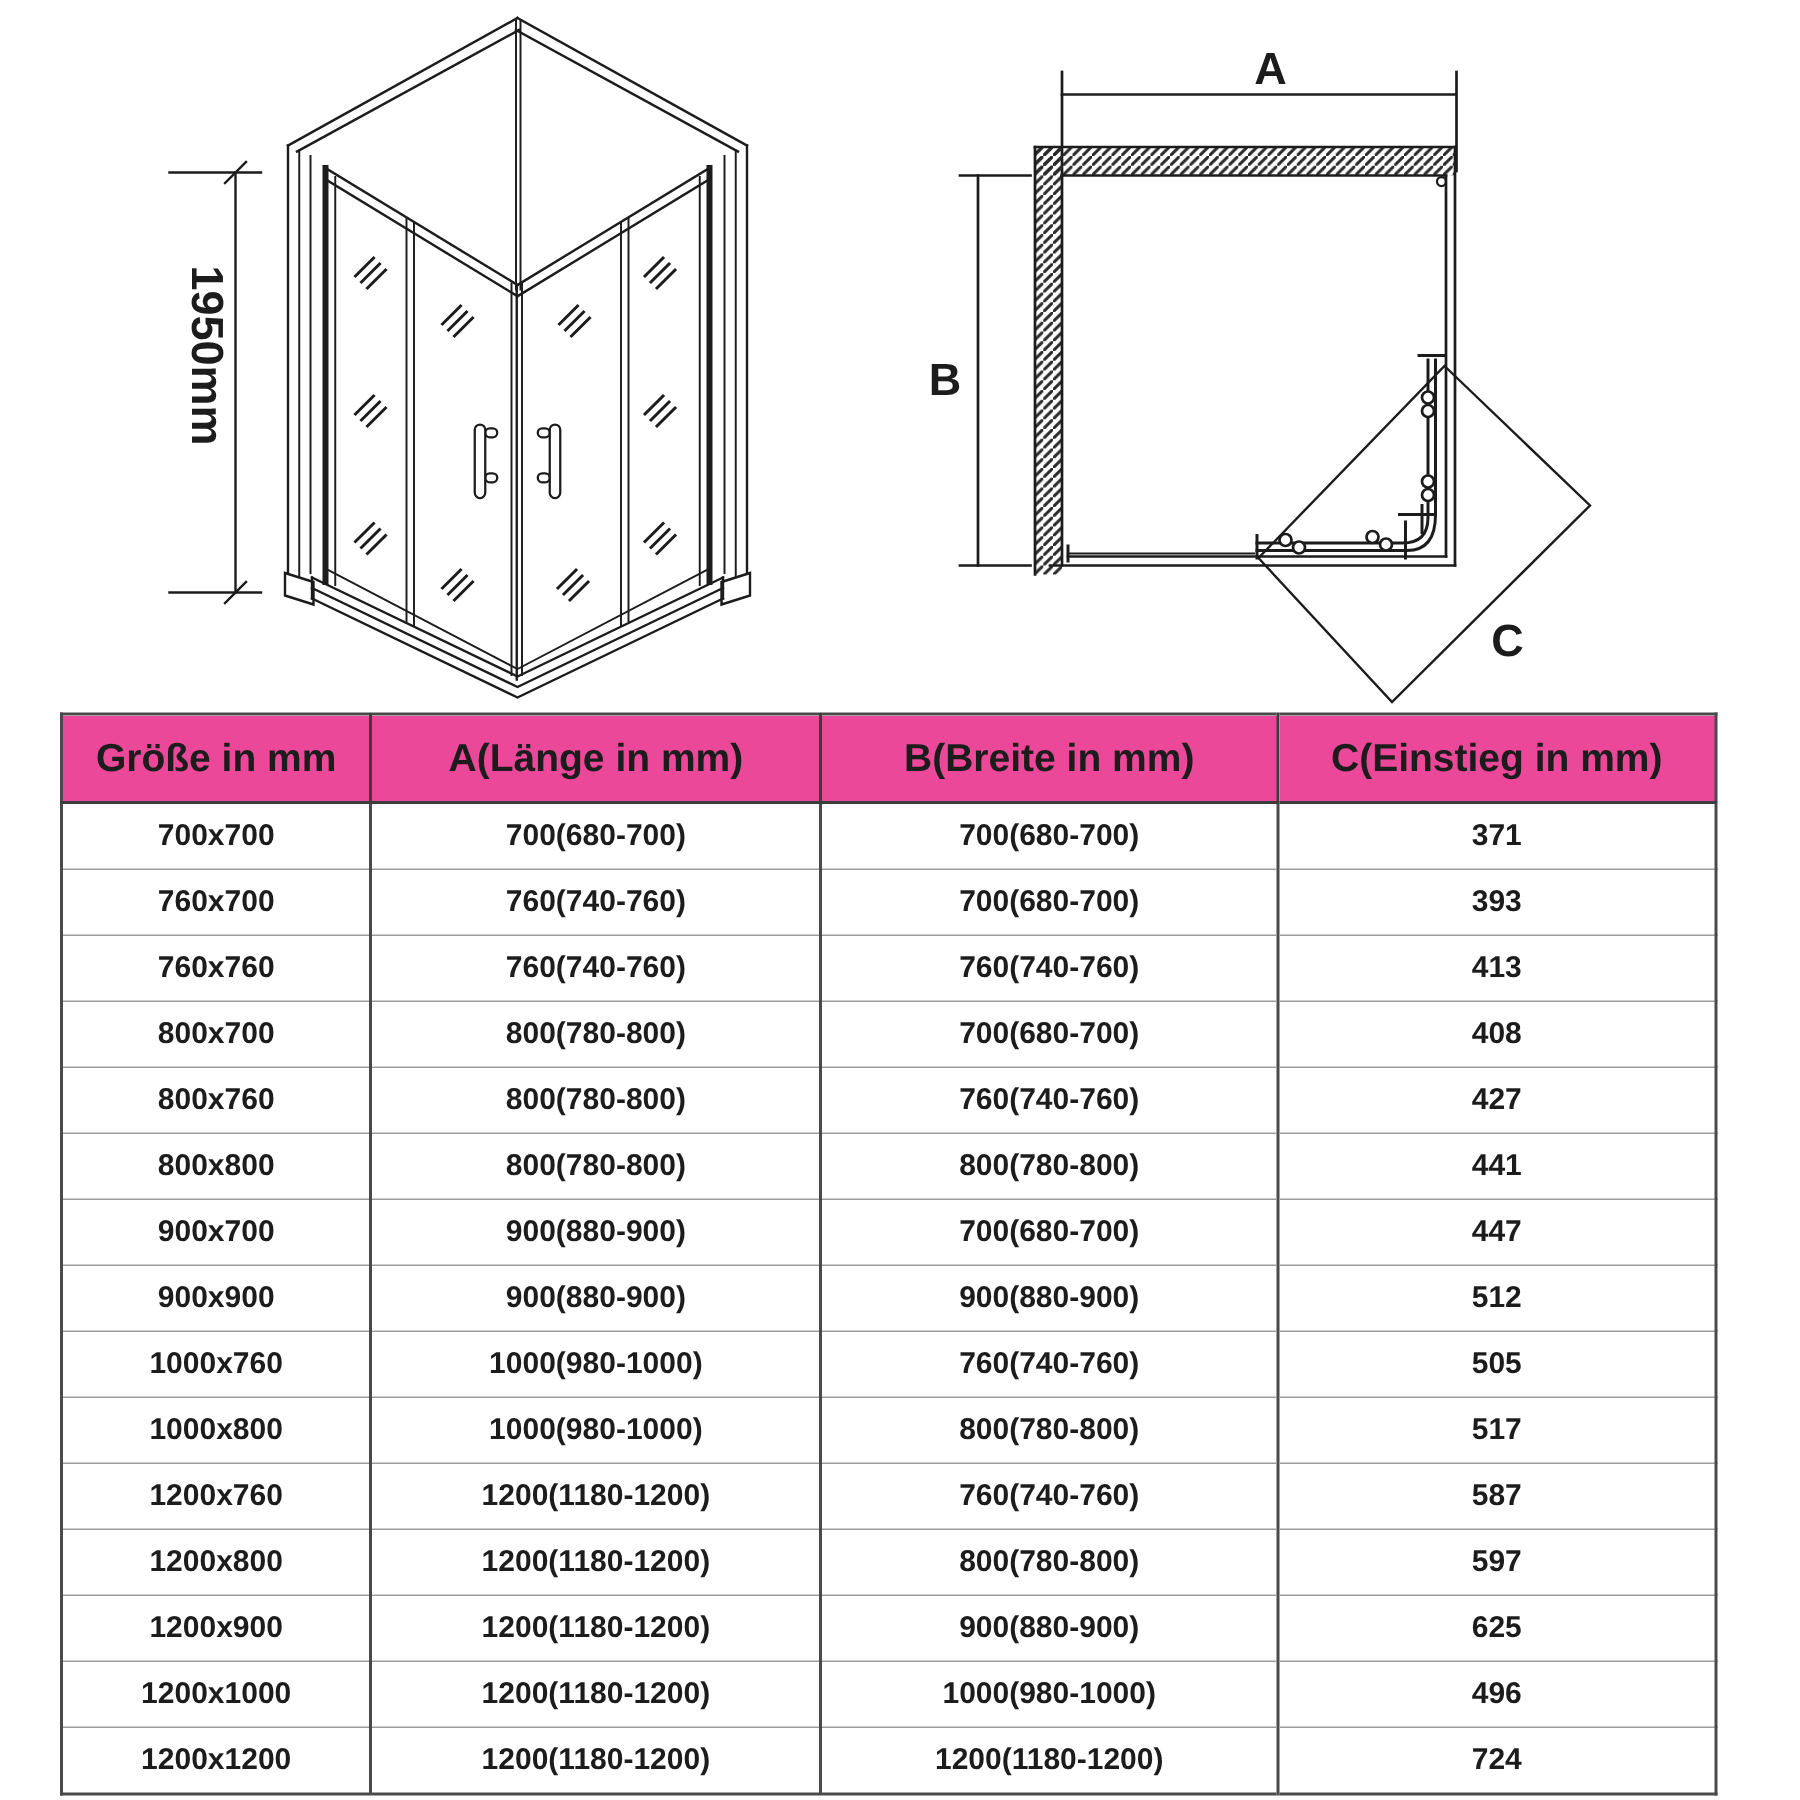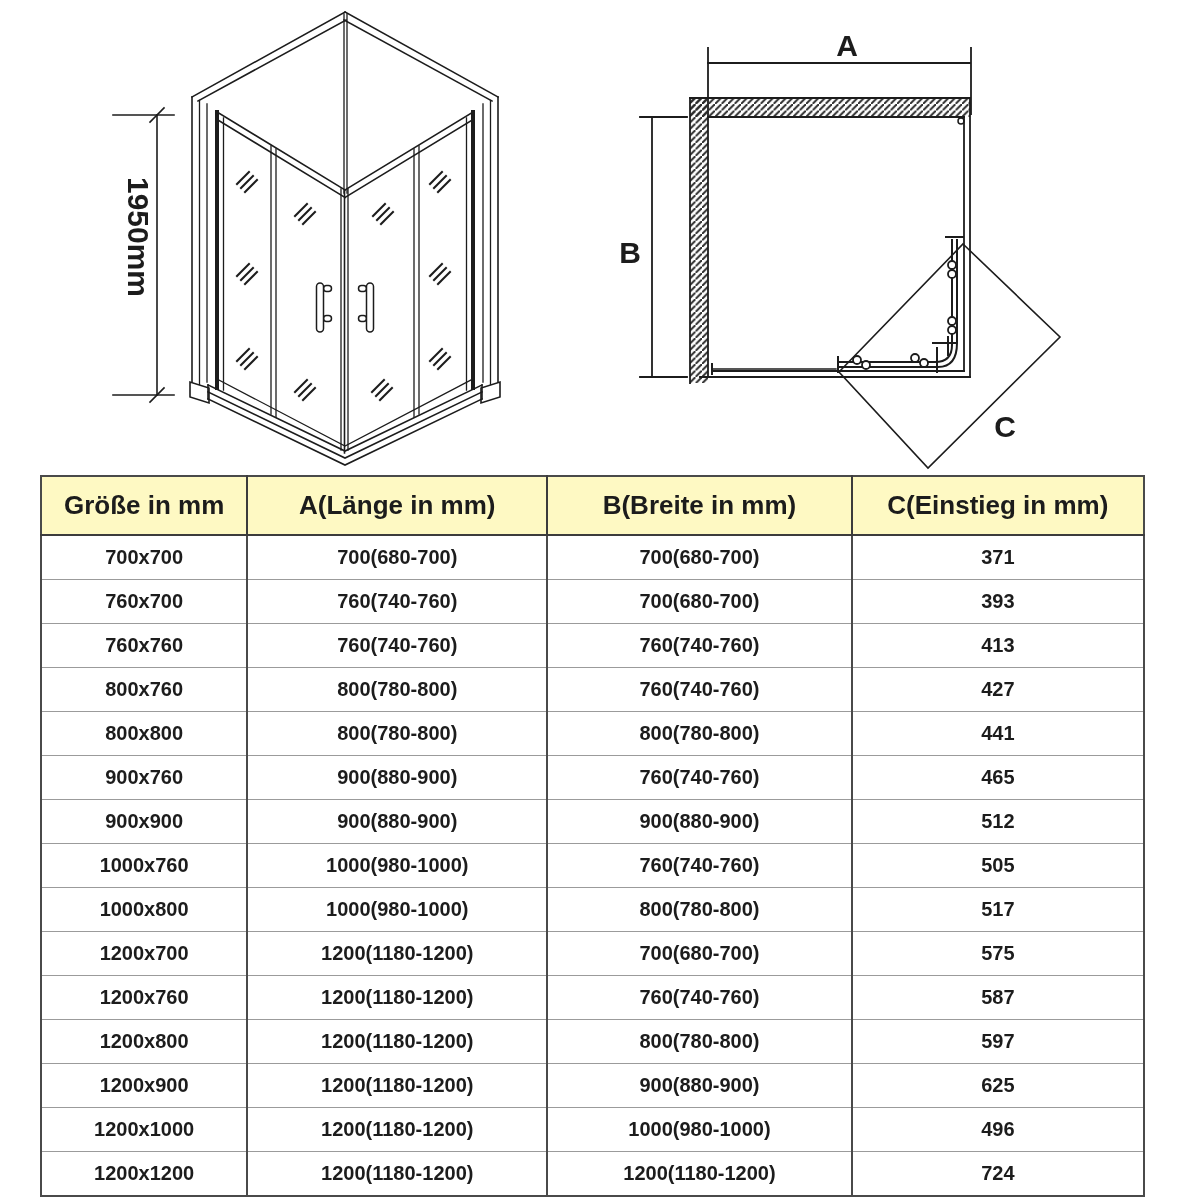--- a/index.html
+++ b/index.html
@@ -4,21 +4,21 @@
 <style>
   html,body{margin:0;padding:0;background:#ffffff;}
   body{width:1200px;height:1200px;position:relative;font-family:"Liberation Sans","DejaVu Sans",sans-serif;}
   .drawings{position:absolute;left:0;top:0;}
   svg text{fill:#1c1c1c;font-family:"Liberation Sans","DejaVu Sans",sans-serif;font-weight:bold;}
   .table-wrap{position:absolute;left:40px;top:475px;width:1105px;height:722px;}
   table{width:100%;height:100%;border-collapse:collapse;table-layout:fixed;
         border:2px solid #4a4a4a;}
   th,td{text-align:center;vertical-align:middle;padding:0;color:#1c1c1c;
         font-weight:bold;overflow:hidden;white-space:nowrap;}
-  thead th{background:#fef9c3;height:57px;font-size:26px;
+  thead th{background:#ec4899;height:57px;font-size:26px;
         border-bottom:2px solid #3c3c3c;border-left:2px solid #3c3c3c;}
   thead th:first-child{border-left:none;}
   tbody td{font-size:20px;border-left:2px solid #4a4a4a;border-top:1px solid #9b9b9b;}
   tbody td:first-child{border-left:none;}
   tbody tr:first-child td{border-top:none;}
 </style>
 </head>
 <body>
 
 <svg class="drawings" width="1200" height="475" viewBox="0 0 1200 475">
@@ -195,60 +195,60 @@
           <td>700(680-700)</td>
           <td>393</td>
         </tr>
         <tr>
           <td>760x760</td>
           <td>760(740-760)</td>
           <td>760(740-760)</td>
           <td>413</td>
         </tr>
         <tr>
+          <td>800x700</td>
+          <td>800(780-800)</td>
+          <td>700(680-700)</td>
+          <td>408</td>
+        </tr>
+        <tr>
           <td>800x760</td>
           <td>800(780-800)</td>
           <td>760(740-760)</td>
           <td>427</td>
         </tr>
         <tr>
           <td>800x800</td>
           <td>800(780-800)</td>
           <td>800(780-800)</td>
           <td>441</td>
         </tr>
         <tr>
-          <td>900x760</td>
-          <td>900(880-900)</td>
-          <td>760(740-760)</td>
-          <td>465</td>
+          <td>900x700</td>
+          <td>900(880-900)</td>
+          <td>700(680-700)</td>
+          <td>447</td>
         </tr>
         <tr>
           <td>900x900</td>
           <td>900(880-900)</td>
           <td>900(880-900)</td>
           <td>512</td>
         </tr>
         <tr>
           <td>1000x760</td>
           <td>1000(980-1000)</td>
           <td>760(740-760)</td>
           <td>505</td>
         </tr>
         <tr>
           <td>1000x800</td>
           <td>1000(980-1000)</td>
           <td>800(780-800)</td>
           <td>517</td>
-        </tr>
-        <tr>
-          <td>1200x700</td>
-          <td>1200(1180-1200)</td>
-          <td>700(680-700)</td>
-          <td>575</td>
         </tr>
         <tr>
           <td>1200x760</td>
           <td>1200(1180-1200)</td>
           <td>760(740-760)</td>
           <td>587</td>
         </tr>
         <tr>
           <td>1200x800</td>
           <td>1200(1180-1200)</td>

